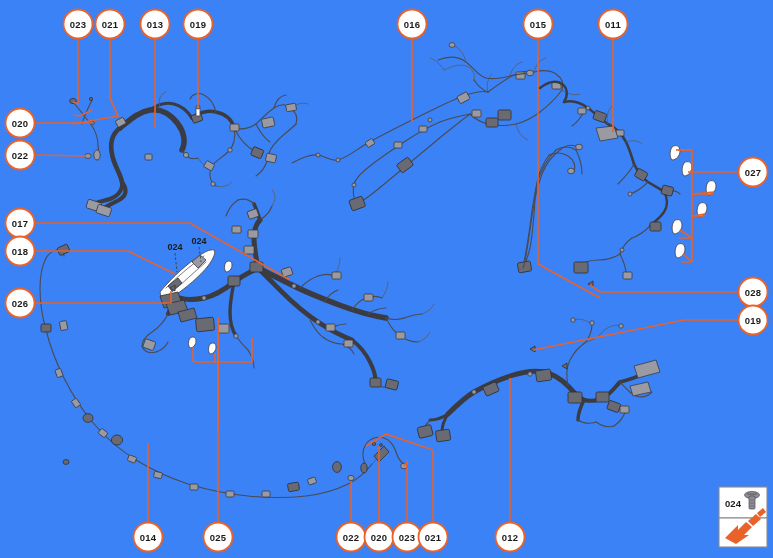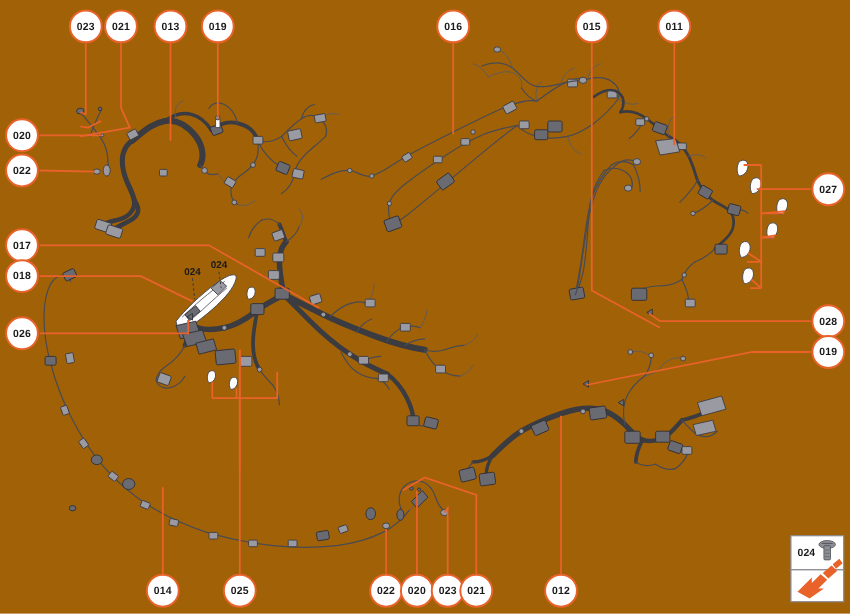--- a/index.html
+++ b/index.html
@@ -7,21 +7,21 @@
     padding: 0;
     background: #ffffff;
   }
   body {
     font-family: "Liberation Sans", sans-serif;
   }
   #diagram-root {
     position: relative;
     width: 773px;
     height: 558px;
-    background: #a16207;
+    background: #3b82f6;
     overflow: hidden;
   }
   #vector-layer {
     position: absolute;
     top: 0;
     left: 0;
     width: 773px;
     height: 558px;
   }
   .callout-label {

